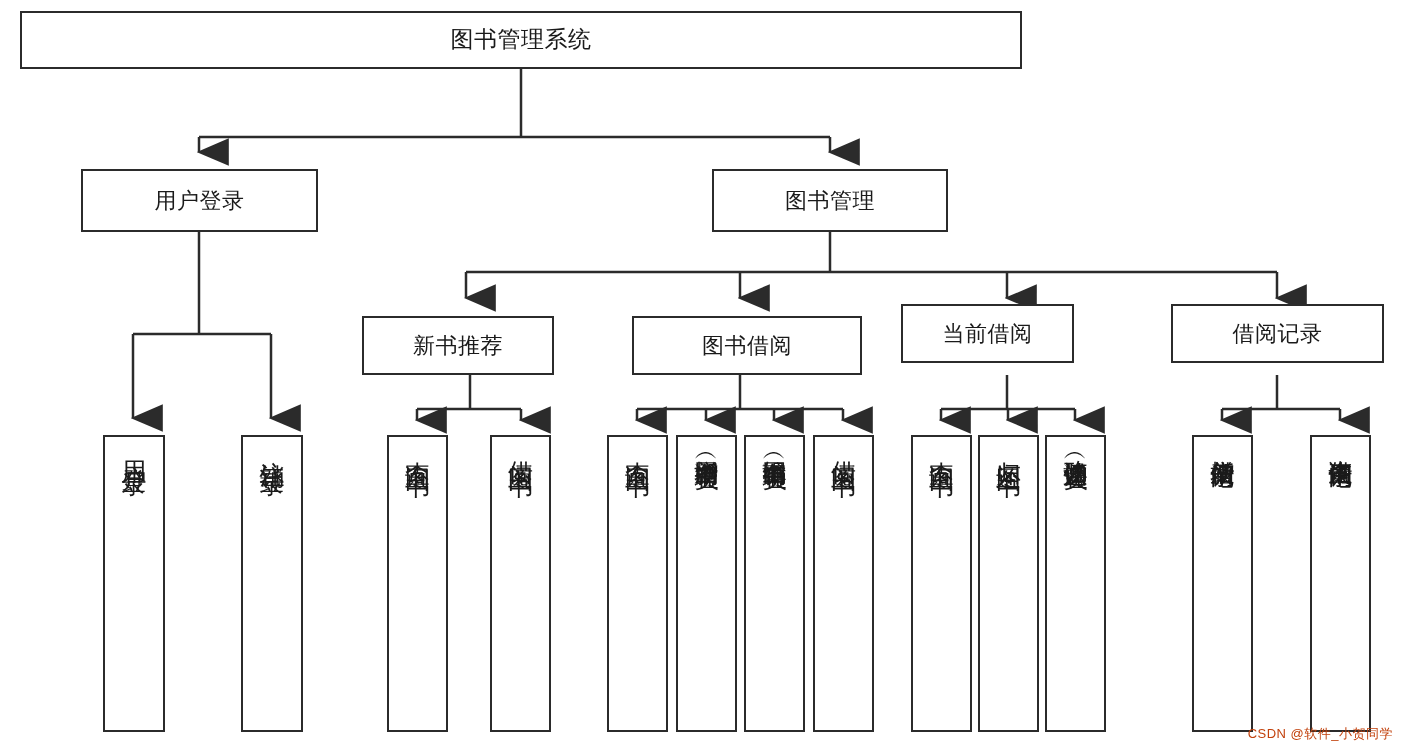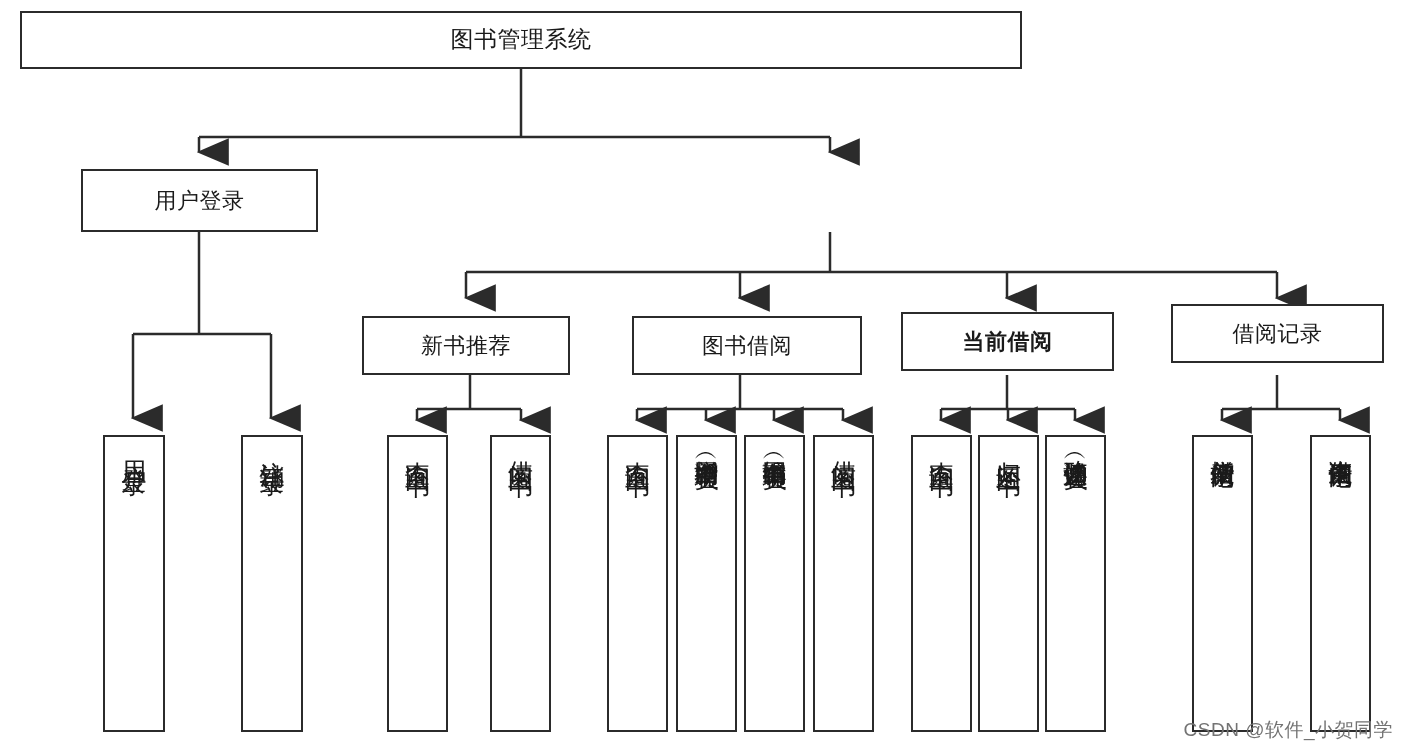--- a/index.html
+++ b/index.html
@@ -67,22 +67,22 @@
     white-space: normal;
   }
   .node.vert.tall .node-label {
     font-size: 24px;
     letter-spacing: 1px;
   }
   .watermark {
     position: absolute;
     right: 12px;
     bottom: 4px;
-    font-size: 19px;
-    color: #737373;
+    font-size: 13px;
+    color: #c2410c;
     letter-spacing: 0.5px;
     white-space: nowrap;
     user-select: none;
   }
 </style>
 </head>
 <body>
 
 <div id="diagram-root">
 
@@ -136,28 +136,31 @@
     </g>
   </svg>
 
   <div class="node horiz root" style="left:20px; top:11px; width:1002px; height:58px;">
     <span class="node-label">图书管理系统</span>
   </div>
 
   <div class="node horiz" style="left:81px; top:169px; width:237px; height:63px;">
     <span class="node-label">用户登录</span>
   </div>
-
-  <div class="node horiz" style="left:362px; top:316px; width:208px; height:59px;">
+  <div class="node horiz" style="left:712px; top:169px; width:236px; height:63px;">
+    <span class="node-label">图书管理</span>
+  </div>
+
+  <div class="node horiz" style="left:362px; top:316px; width:192px; height:59px;">
     <span class="node-label">新书推荐</span>
   </div>
   <div class="node horiz" style="left:632px; top:316px; width:230px; height:59px;">
     <span class="node-label">图书借阅</span>
   </div>
-  <div class="node horiz" style="left:901px; top:312px; width:213px; height:59px;font-weight:bold;">
+  <div class="node horiz" style="left:901px; top:304px; width:173px; height:59px;">
     <span class="node-label">当前借阅</span>
   </div>
   <div class="node horiz" style="left:1171px; top:304px; width:213px; height:59px;">
     <span class="node-label">借阅记录</span>
   </div>
 
   <div class="node vert" style="left:103px; top:435px; width:62px; height:297px;">
     <span class="node-label">用户登录</span>
   </div>
   <div class="node vert" style="left:241px; top:435px; width:62px; height:297px;">

